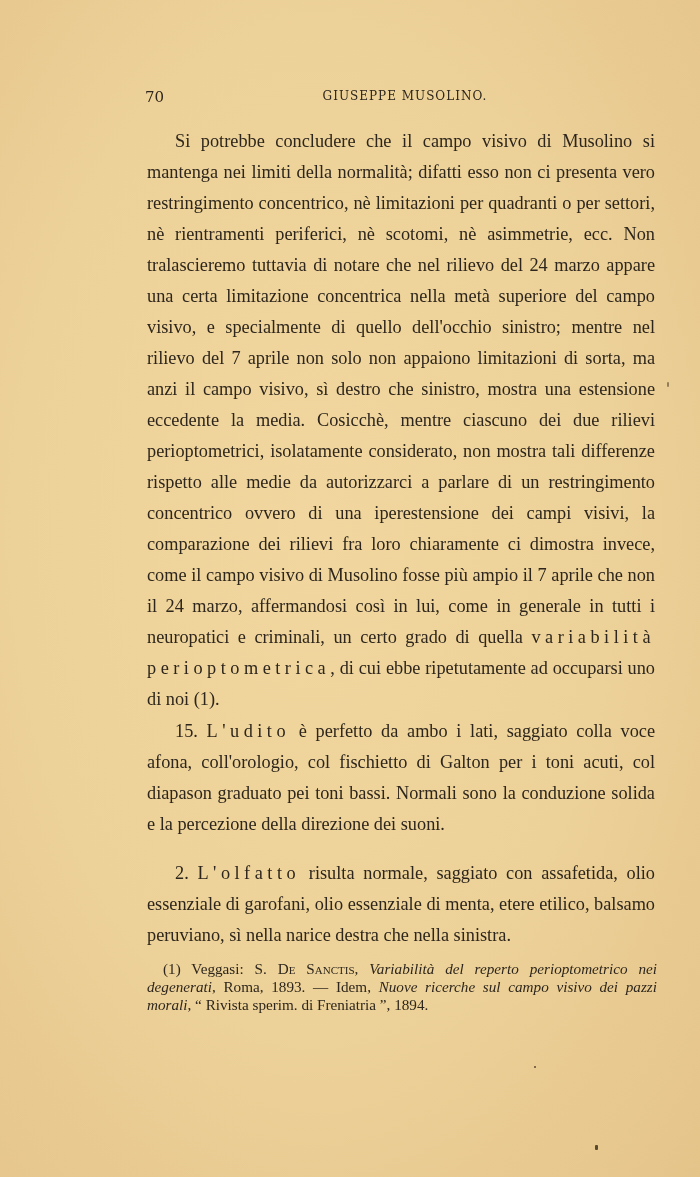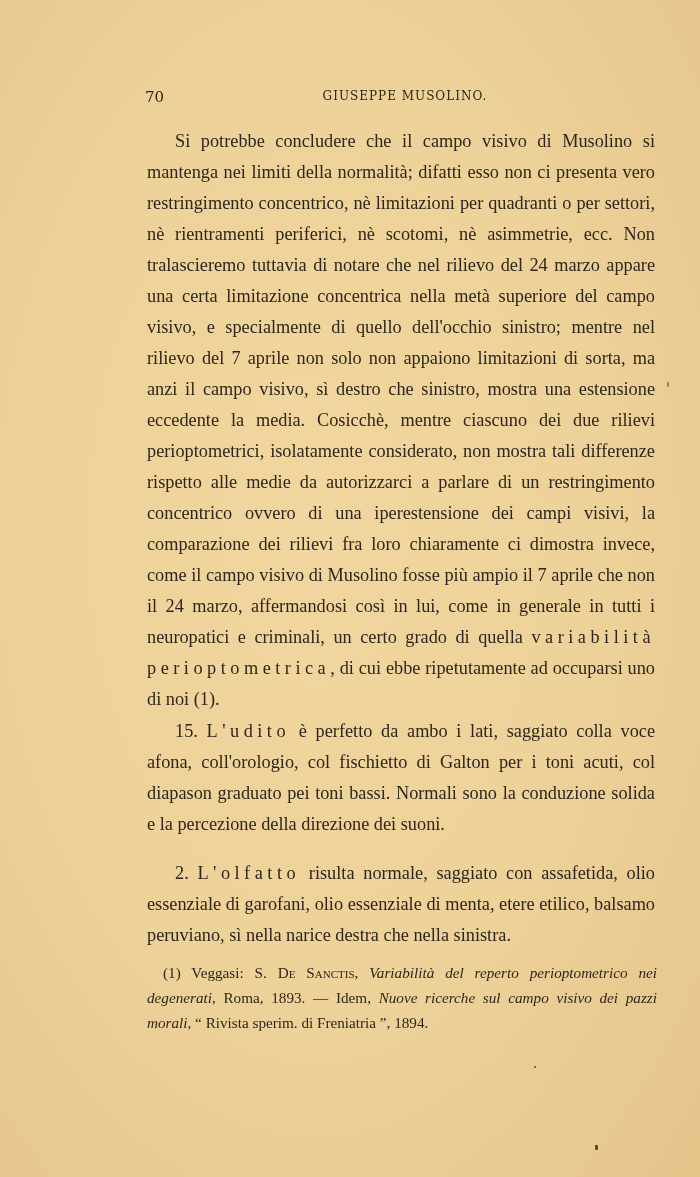--- a/index.html
+++ b/index.html
@@ -26,21 +26,21 @@
     font-size:18.3px; line-height:31px; text-align:justify;
   }
   .body-text p { margin:0; text-indent:28px; text-align:justify; text-align-last:auto; }
   .p1 { top:126px; }
   .p2 { top:716px; }
   .p3 { top:858px; }
   .spaced { letter-spacing:4.5px; }
   .footnote {
     position:absolute; left:147px; top:960px; width:510px;
     font-family:"Liberation Serif", "DejaVu Serif", serif;
-    font-size:15.2px; line-height:25px; text-align:justify;
+    font-size:15.2px; line-height:18px; text-align:justify;
   }
   .footnote p { margin:0; text-indent:16px; }
   .sc { font-variant: small-caps; }
   .it { font-style: italic; }
   .speck { position:absolute; background:#5a4a30; border-radius:1px; }
 </style>
 </head>
 <body>
 
 <div class="page">

